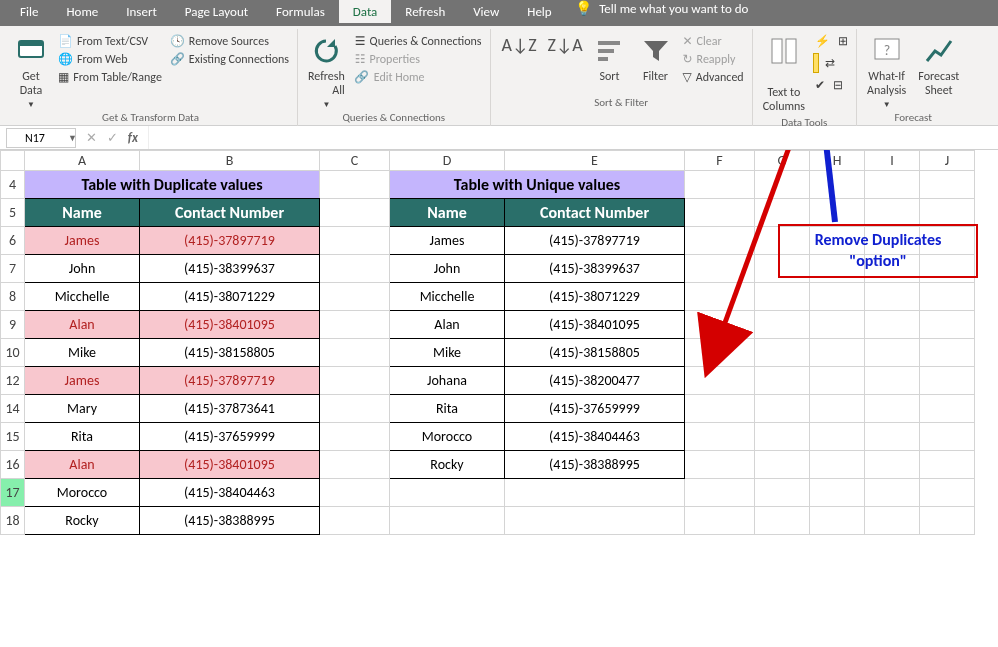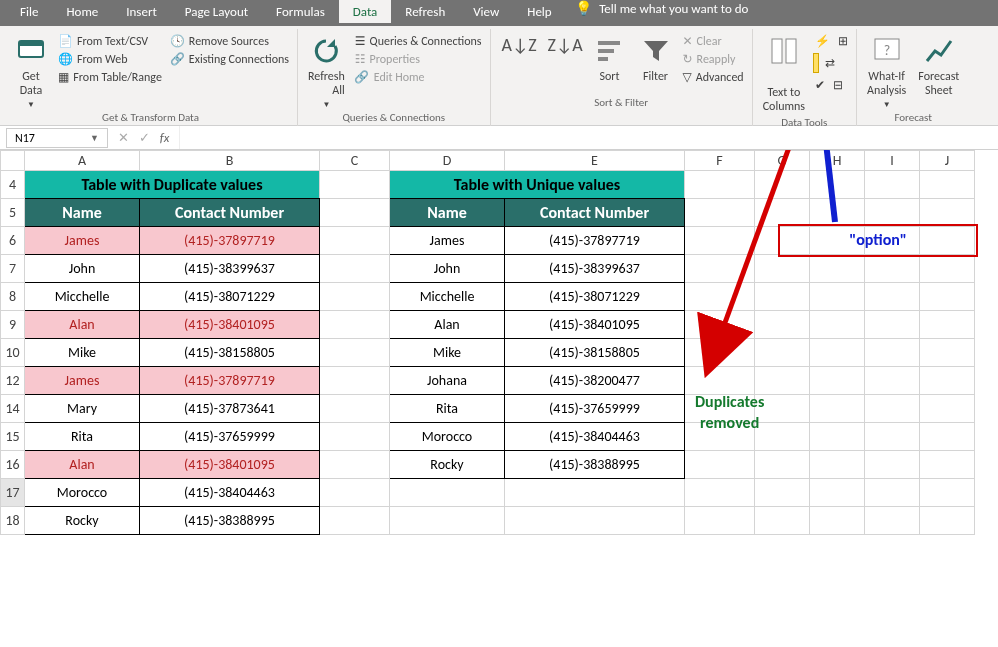--- a/index.html
+++ b/index.html
@@ -23,38 +23,38 @@
   .rbtn.big .ricon { width: 32px; height: 32px; }
   .rbtn .ricon { width: 16px; height: 16px; display: inline-block; }
   .rbtn-row { display: flex; align-items: center; gap: 4px; padding: 1px 2px; cursor: pointer; white-space: nowrap; }
   .col { display: flex; flex-direction: column; gap: 2px; }
   .grey { color: #a0a0a0; }
   .hilite { background: #ffe066; border: 1px solid #d4a700; padding: 2px; }
   .redbox { border: 2px solid #d40000; padding: 4px 6px; text-align: center; }
   
   
   .fbar { height: 24px; border-bottom: 1px solid #d0d0d0; display: flex; align-items: center; background: #fff; }
-  .namebox { width: 102px; border: 1px solid #ccc; height: 20px; margin-left: 6px; padding: 0 8px; display: flex; align-items: center; justify-content: space-between; font-size: 12px; gap: 23px; }
+  .namebox { width: 70px; border: 1px solid #ccc; height: 20px; margin-left: 6px; padding: 0 18px; display: flex; align-items: center; justify-content: space-between; font-size: 12px; gap: 23px; }
   .namebox .dd { color: #666; font-size: 9px; }
   .fbar .ficons { display: flex; gap: 10px; padding: 0 10px; color: #aaa; }
-  .fbar .fx { font-style: italic; color: #666; }
+  .fbar .fx { font-style: italic; color: #666; font-weight: bold; }
   .fbar .finput { flex: 1; border-left: 1px solid #eee; height: 100%; }
   
   
   .grid-wrap { position: relative; }
   .grid { border-collapse: collapse; table-layout: fixed; }
   .grid td, .grid th { border: 1px solid #d4d4d4; height: 28px; padding: 0; text-align: center; font-size: 14px; background: #fff; }
   .colhdr { background: #e6e6e6; font-weight: normal; color: #444; height: 20px !important; font-size: 12px; }
   .rowhdr { background: #e6e6e6; font-weight: normal; color: #444; width: 24px; font-size: 12px; }
   .corner { background: #e6e6e6; width: 24px; height: 20px !important; }
-  .grid .titlecell { font-weight: bold; font-size: 16px; background: #14b8a6; border-top: none; border-left: none; border-right: none; border-bottom: 1px solid #000; }
+  .grid .titlecell { font-weight: bold; font-size: 16px; background: #c4b5fd; border-top: none; border-left: none; border-right: none; border-bottom: 1px solid #000; }
   .grid .hdr { background: #2a6f6a; color: #fff; font-weight: bold; font-size: 16px; }
   .grid .datacell { border: 1px solid #000; }
   .grid .dup { background: #f8c7ce; color: #b22222; }
-  .grid .active-rowhdr { background: #e5e5e5; margin-left: 44px; }
+  .grid .active-rowhdr { background: #86efac; margin-left: 44px; }
   
   
   .annot-remove { position: absolute; color: #1020d0; font-weight: bold; font-size: 16px; text-align: center; line-height: 1.3; }
   .annot-dup { position: absolute; color: #157a2e; font-weight: bold; font-size: 16px; text-align: center; line-height: 1.3; }
   svg.overlay { position: absolute; top: 0; left: 0; pointer-events: none; }
   
   
   .cA { width: 115px; } .cB { width: 180px; } .cC { width: 70px; }
   .cD { width: 115px; } .cE { width: 180px; } .cF { width: 70px; }
   .cG { width: 55px; } .cH { width: 55px; } .cI { width: 55px; } .cJ { width: 55px; }
@@ -454,27 +454,24 @@
           <td class=" cF"></td>
           <td class=" cG"></td>
           <td class=" cH"></td>
           <td class=" cI"></td>
           <td class=" cJ"></td>
         </tr>
       </tbody>
     </table>
 
   <div class="redbox annot-remove" style="top:74px;left:778px;width:200px;">
+    <div>Remove Duplicates</div>
     <div>"option"</div>
   </div>
 
-  <div class="annot-dup" style="top:242px;left:695px;">
-    <div>Duplicates</div>
-    <div>removed</div>
-  </div>
 
   <svg class="overlay" width="998" height="500">
 
     <defs>
       <marker id="ah-blue" markerWidth="10" markerHeight="10" refX="5" refY="5" orient="auto">
         <path d="M0,0 L10,5 L0,10 z" fill="#1020d0"></path>
       </marker>
       <marker id="ah-red" markerWidth="12" markerHeight="12" refX="6" refY="6" orient="auto">
         <path d="M0,0 L12,6 L0,12 z" fill="#d40000"></path>
       </marker>

